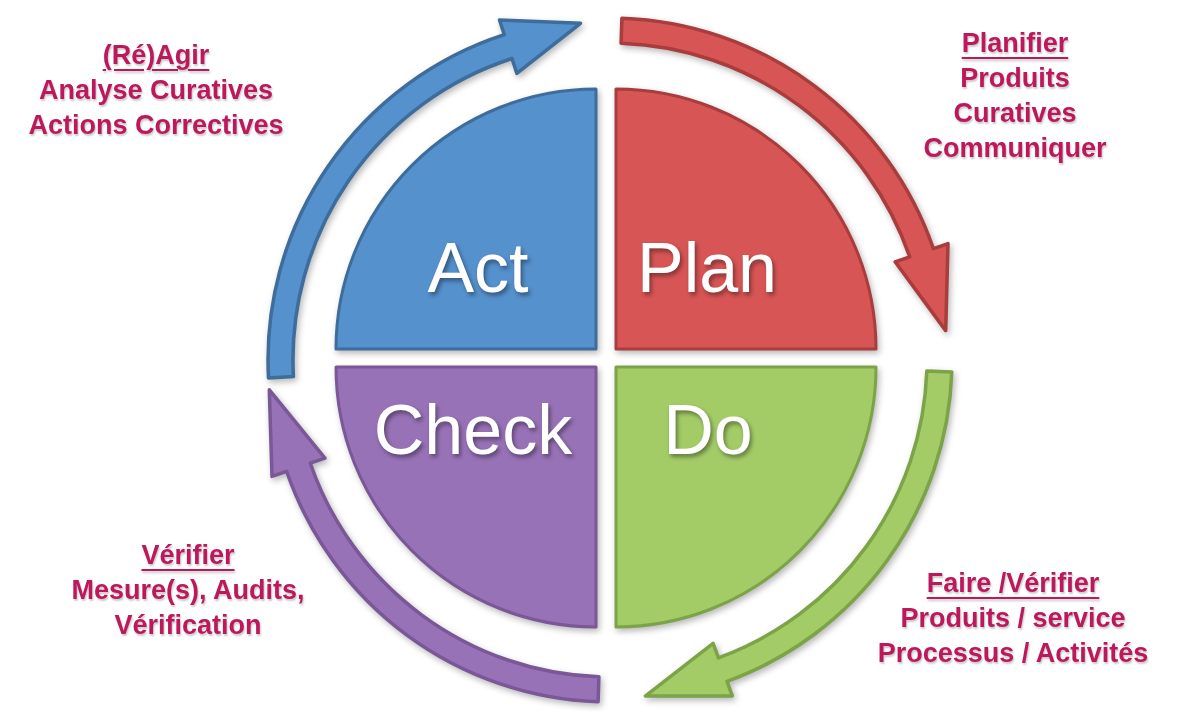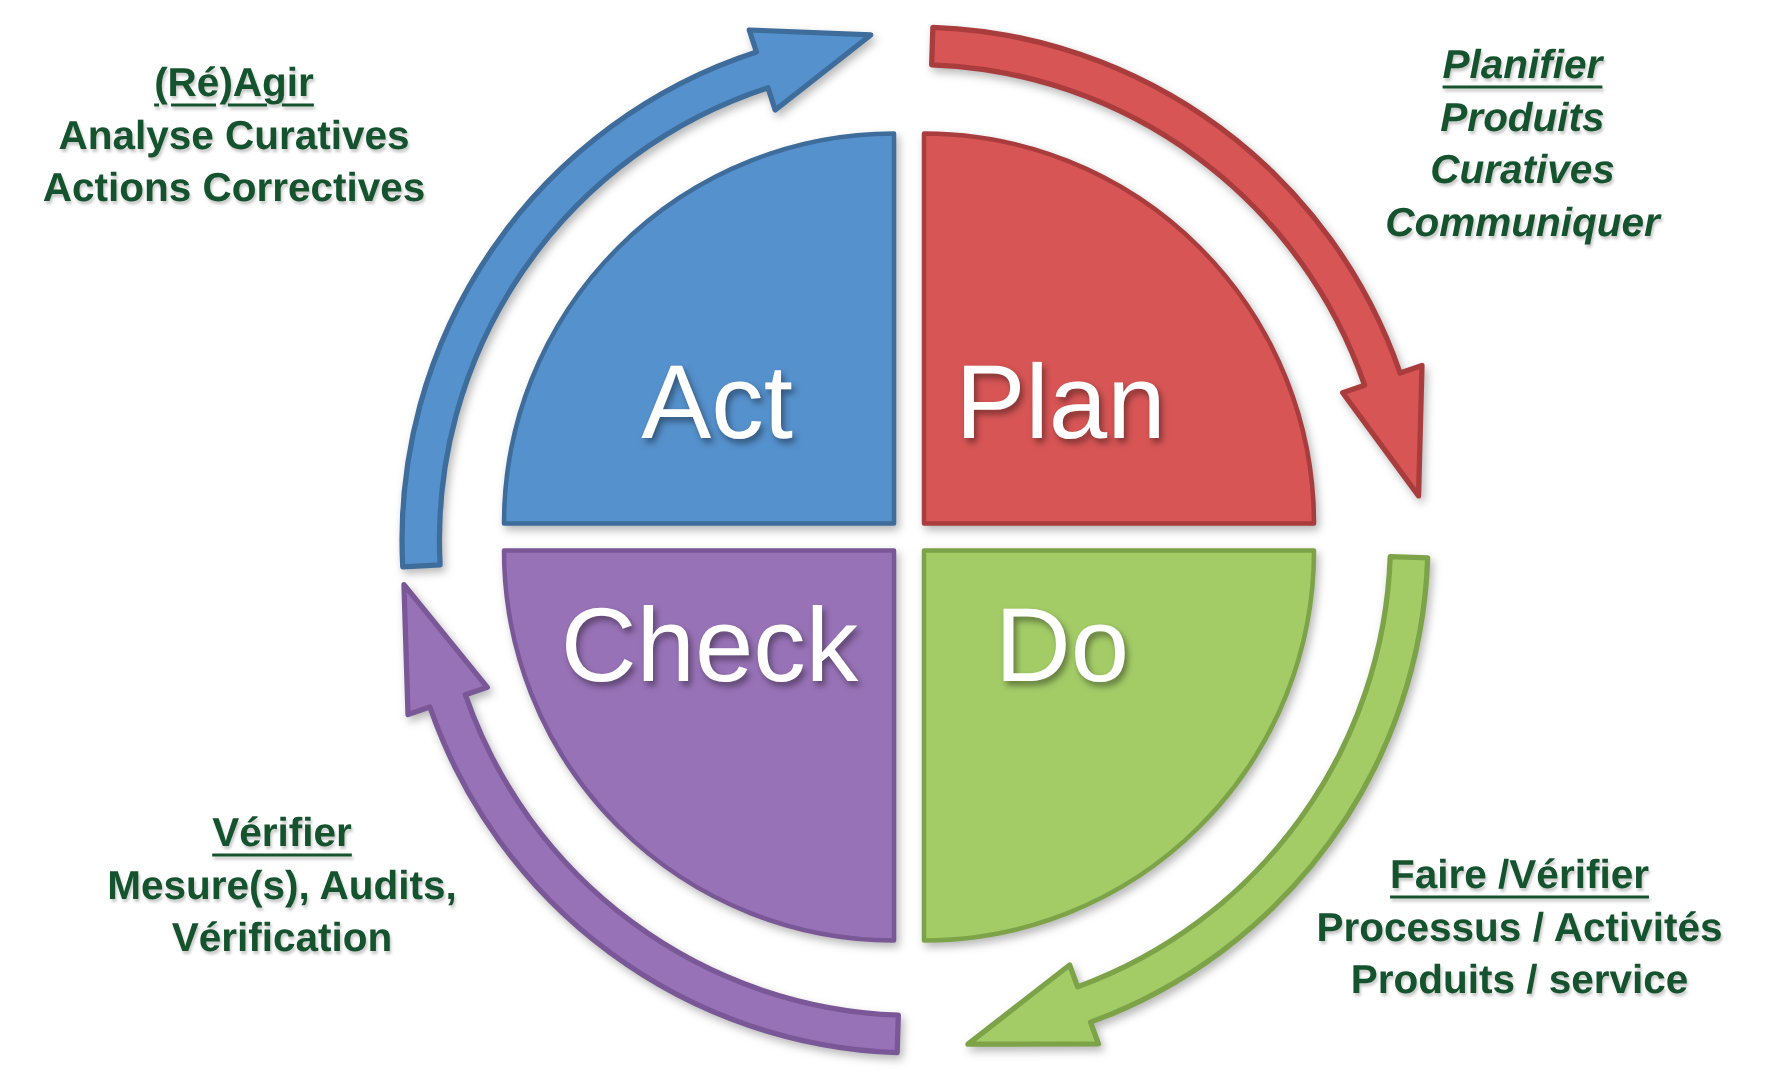--- a/index.html
+++ b/index.html
@@ -12,21 +12,21 @@
   .quad, .arrow { filter: drop-shadow(2px 3px 3px rgba(0,0,0,0.28)); }
   .quad { stroke-width:3; stroke-linejoin:round; }
   .arrow { stroke-width:3.5; stroke-linejoin:round; }
   .q-label {
     font-family:"Liberation Sans", sans-serif;
     font-size:70px; font-weight:400; fill:#FFFFFF;
     text-anchor:middle; dominant-baseline:central;
     filter: drop-shadow(2px 3px 2px rgba(0,0,0,0.40));
   }
   .ann {
-    position:absolute; text-align:center; color:#14532d;
+    position:absolute; text-align:center; color:#be185d;
     font-weight:bold; font-size:27px; line-height:35px;
     white-space:nowrap;
     text-shadow:1px 2px 2px rgba(0,0,0,0.22);
   }
   .ann .t {
     text-decoration:underline;
     text-decoration-thickness:2px;
     text-underline-offset:5px;
   }
 </style>
@@ -52,32 +52,32 @@
     <text class="q-label" x="708" y="430">Do</text>
     <text class="q-label" x="473" y="430">Check</text>
   </svg>
 
   <div class="ann" style="left:0px; top:38px; width:312px;">
     <div class="t">(Ré)Agir</div>
     <div>Analyse Curatives</div>
     <div>Actions Correctives</div>
   </div>
 
-  <div class="ann" style="left:857px; top:26px; width:316px;font-style:italic;">
+  <div class="ann" style="left:857px; top:26px; width:316px;">
     <div class="t">Planifier</div>
     <div>Produits</div>
     <div>Curatives</div>
     <div>Communiquer</div>
   </div>
 
   <div class="ann" style="left:28px; top:538px; width:320px;">
     <div class="t">Vérifier</div>
     <div>Mesure(s), Audits,</div>
     <div>Vérification</div>
   </div>
 
   <div class="ann" style="left:852px; top:566px; width:322px;">
     <div class="t">Faire /Vérifier</div>
+    <div>Produits / service</div>
     <div>Processus / Activités</div>
-    <div>Produits / service</div>
   </div>
 
 </div>
 
 </body></html>

